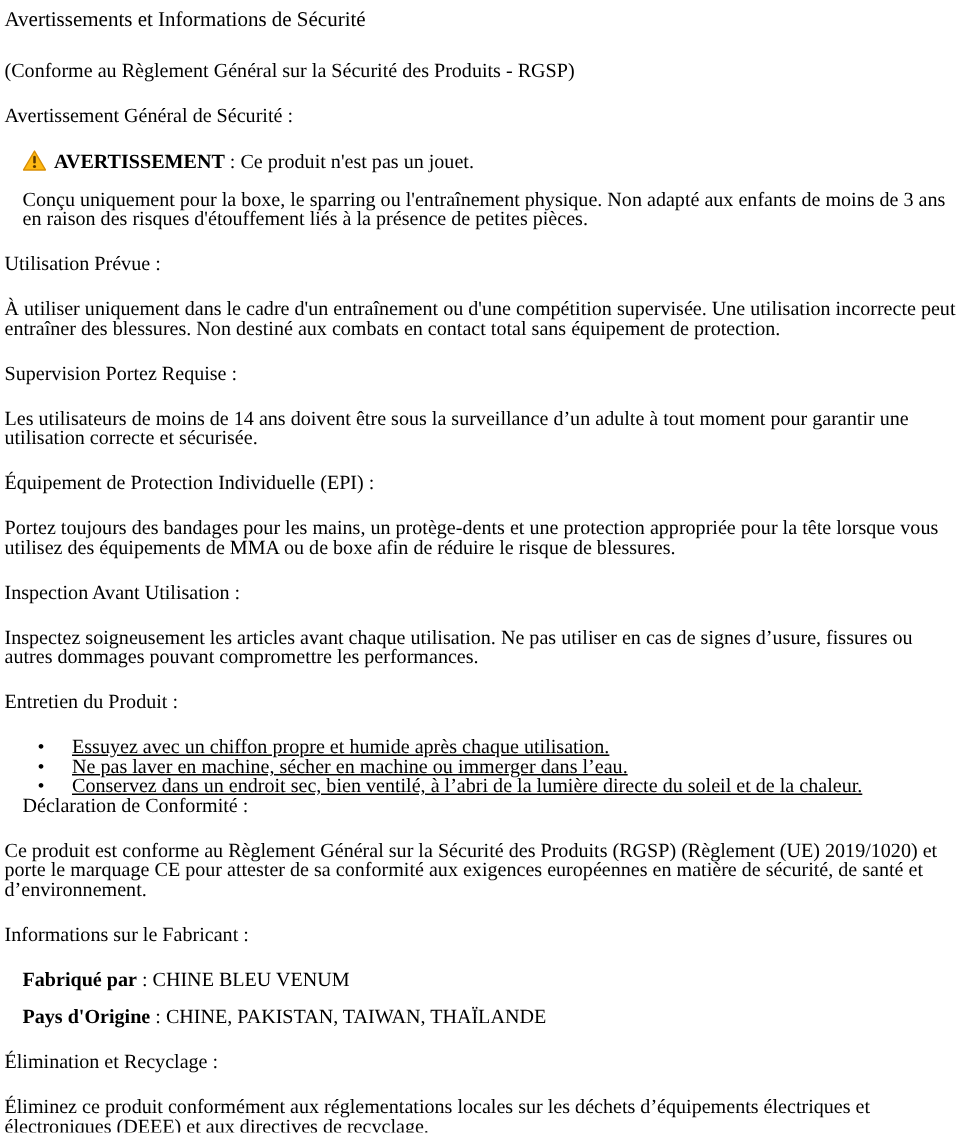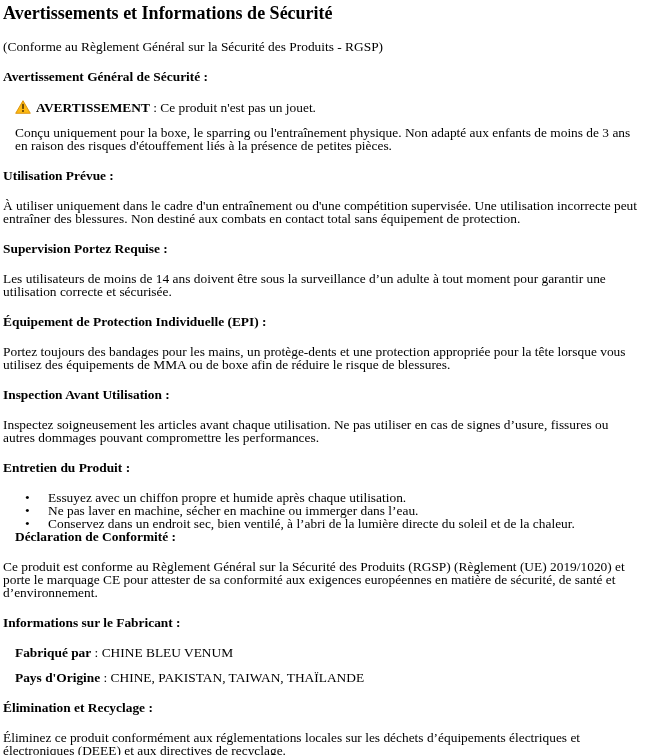--- a/index.html
+++ b/index.html
@@ -9,40 +9,41 @@
     box-sizing: border-box;
     background: #ffffff;
     color: #000000;
     font-family: "Liberation Serif", serif;
     font-size: 13.4px;
     line-height: 13px;
     padding: 2px 2px 0 3px;
     overflow: hidden;
   }
   .doc-title {
-    font-size: 18px;
+    font-size: 14px;
     line-height: 19px;
-    font-weight: bold;
+    font-weight: normal;
     margin: 2px 0 0 0;
   }
   .block { margin: 17px 0 0 0; }
-  .heading { font-weight: bold; }
+  .heading { font-weight: normal; }
   .no-gap { margin-top: 0; }
   .warn-line .warn-label { font-weight: bold; }
   .warn-icon {
     display: inline-block;
     width: 16px;
     height: 14px;
     margin-right: 5px;
     vertical-align: -2px;
   }
   ul.dots {
     list-style: none;
     margin: 17px 0 0 0;
     padding: 0;
+    text-decoration: underline;
   }
   ul.dots li { position: relative; padding-left: 45px; }
   ul.dots li::before {
     content: "\2022";
     position: absolute;
     left: 22px;
     top: 0;
   }
   .mfg-row .label { font-weight: bold; }
   p, div.line { margin: 12px; }

